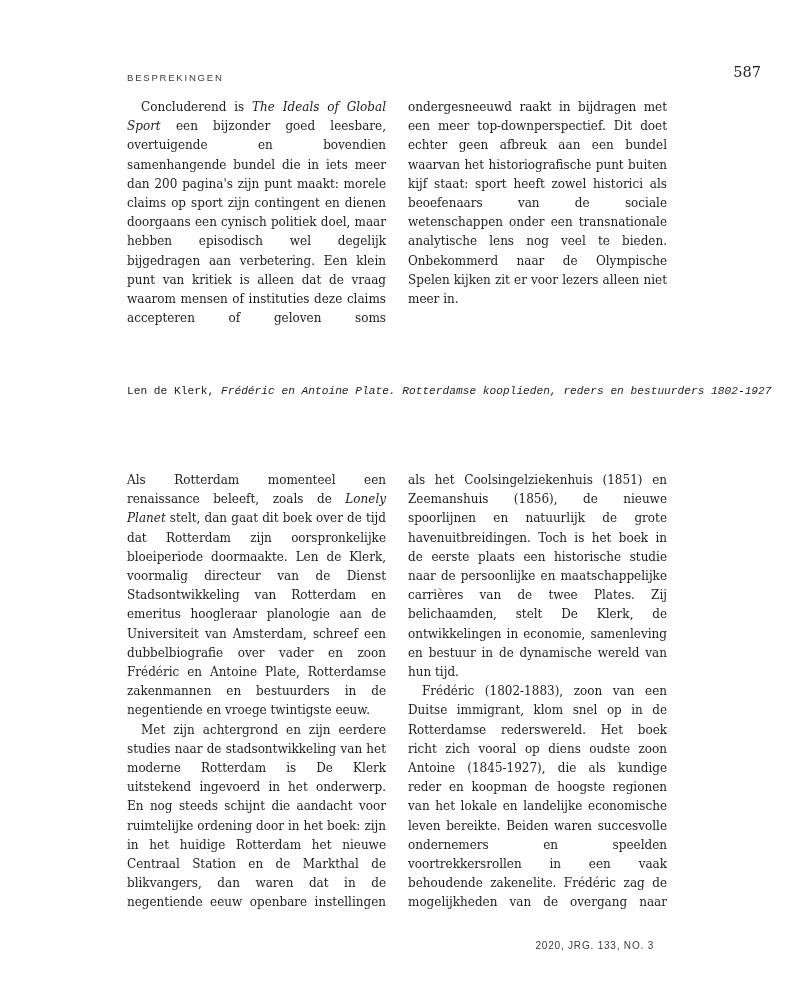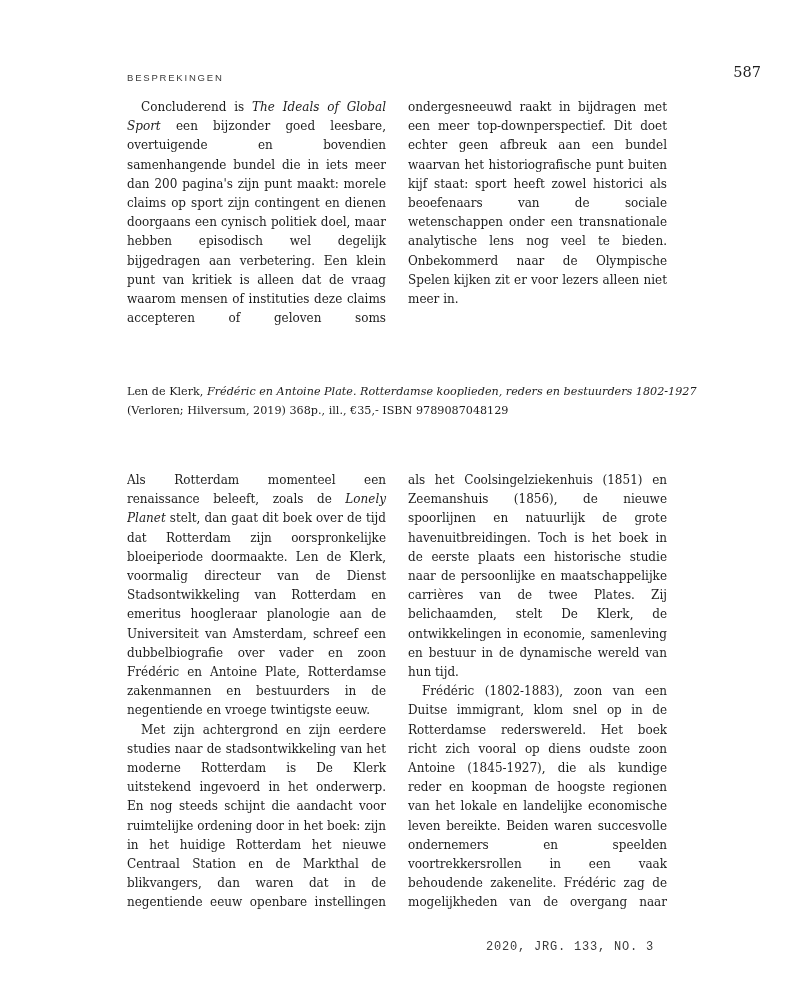--- a/index.html
+++ b/index.html
@@ -55,61 +55,60 @@
   .citation {
     position: absolute;
     left: 127px;
     top: 382px;
     width: 645px;
     font-size: 11.2px;
     line-height: 19px;
     color: #1c1c1c;
     overflow: hidden;
   }
-  .citation .cit-line { white-space: nowrap; overflow: hidden; }
+  .citation .cit-line { white-space: nowrap; overflow: hidden; font-family: Liberation Mono, monospace; }
   
   .review-title {
     position: absolute;
     left: 127px;
     top: 430px;
     width: 600px;
     font-size: 15.5px;
     font-weight: bold;
     letter-spacing: 0.1px;
     color: #161616;
     font-family: "DejaVu Serif", serif;
   }
   
   .footer {
     position: absolute;
     top: 940px;
     right: 140px;
-    font-family: Liberation Mono, monospace;
-    font-size: 12px;
+    font-family: Liberation Sans, sans-serif;
+    font-size: 10px;
     letter-spacing: 0.8px;
     color: #3a3a3a;
   }
 </style>
 </head>
 <body>
 
 <div class="page">
 
   <span class="running-head">BESPREKINGEN</span>
 
   <span class="page-number">587</span>
 
   <section class="twocol twocol-1">
     <p class="para ind"><span>Concluderend is </span><span class="it">The Ideals of Global Sport</span><span> een bijzonder goed leesbare, overtuigende en bovendien samenhangende bundel die in iets meer dan 200 pagina's zijn punt maakt: morele claims op sport zijn contingent en dienen doorgaans een cynisch politiek doel, maar hebben episodisch wel degelijk bijgedragen aan verbetering. Een klein punt van kritiek is alleen dat de vraag waarom mensen of instituties deze claims accepteren of geloven soms ondergesneeuwd raakt in bijdragen met een meer top-downperspectief. Dit doet echter geen afbreuk aan een bundel waarvan het historiografische punt buiten kijf staat: sport heeft zowel historici als beoefenaars van de sociale wetenschappen onder een transnationale analytische lens nog veel te bieden. Onbekommerd naar de Olympische Spelen kijken zit er voor lezers alleen niet meer in.</span></p>
 
   </section>
 
   <section class="citation">
     <div class="cit-line"><span>Len de Klerk, </span><span class="it">Frédéric en Antoine Plate. Rotterdamse kooplieden, reders en bestuurders 1802-1927</span></div>
-    <div class="cit-line"><span>(Verloren; Hilversum, 2019) 368p., ill., €35,- ISBN 9789087048129</span></div>
   </section>
 
 
   <section class="twocol twocol-2">
     <p class="para"><span>Als Rotterdam momenteel een renaissance beleeft, zoals de </span><span class="it">Lonely Planet</span><span> stelt, dan gaat dit boek over de tijd dat Rotterdam zijn oorspronkelijke bloeiperiode doormaakte. Len de Klerk, voormalig directeur van de Dienst Stadsontwikkeling van Rotterdam en emeritus hoogleraar planologie aan de Universiteit van Amsterdam, schreef een dubbelbiografie over vader en zoon Frédéric en Antoine Plate, Rotterdamse zakenmannen en bestuurders in de negentiende en vroege twintigste eeuw.</span></p>
     <p class="para ind"><span>Met zijn achtergrond en zijn eerdere studies naar de stadsontwikkeling van het moderne Rotterdam is De Klerk uitstekend ingevoerd in het onderwerp. En nog steeds schijnt die aandacht voor ruimtelijke ordening door in het boek: zijn in het huidige Rotterdam het nieuwe Centraal Station en de Markthal de blikvangers, dan waren dat in de negentiende eeuw openbare instellingen als het Coolsingelziekenhuis (1851) en Zeemanshuis (1856), de nieuwe spoorlijnen en natuurlijk de grote havenuitbreidingen. Toch is het boek in de eerste plaats een historische studie naar de persoonlijke en maatschappelijke carrières van de twee Plates. Zij belichaamden, stelt De Klerk, de ontwikkelingen in economie, samenleving en bestuur in de dynamische wereld van hun tijd.</span></p>
     <p class="para ind"><span>Frédéric (1802-1883), zoon van een Duitse immigrant, klom snel op in de Rotterdamse rederswereld. Het boek richt zich vooral op diens oudste zoon Antoine (1845-1927), die als kundige reder en koopman de hoogste regionen van het lokale en landelijke economische leven bereikte. Beiden waren succesvolle ondernemers en speelden voortrekkersrollen in een vaak behoudende zakenelite. Frédéric zag de mogelijkheden van de overgang naar stoom- in plaats van zeilschepen. Antoine was een drijvende kracht achter</span></p>
   </section>
 
   <div class="footer">

